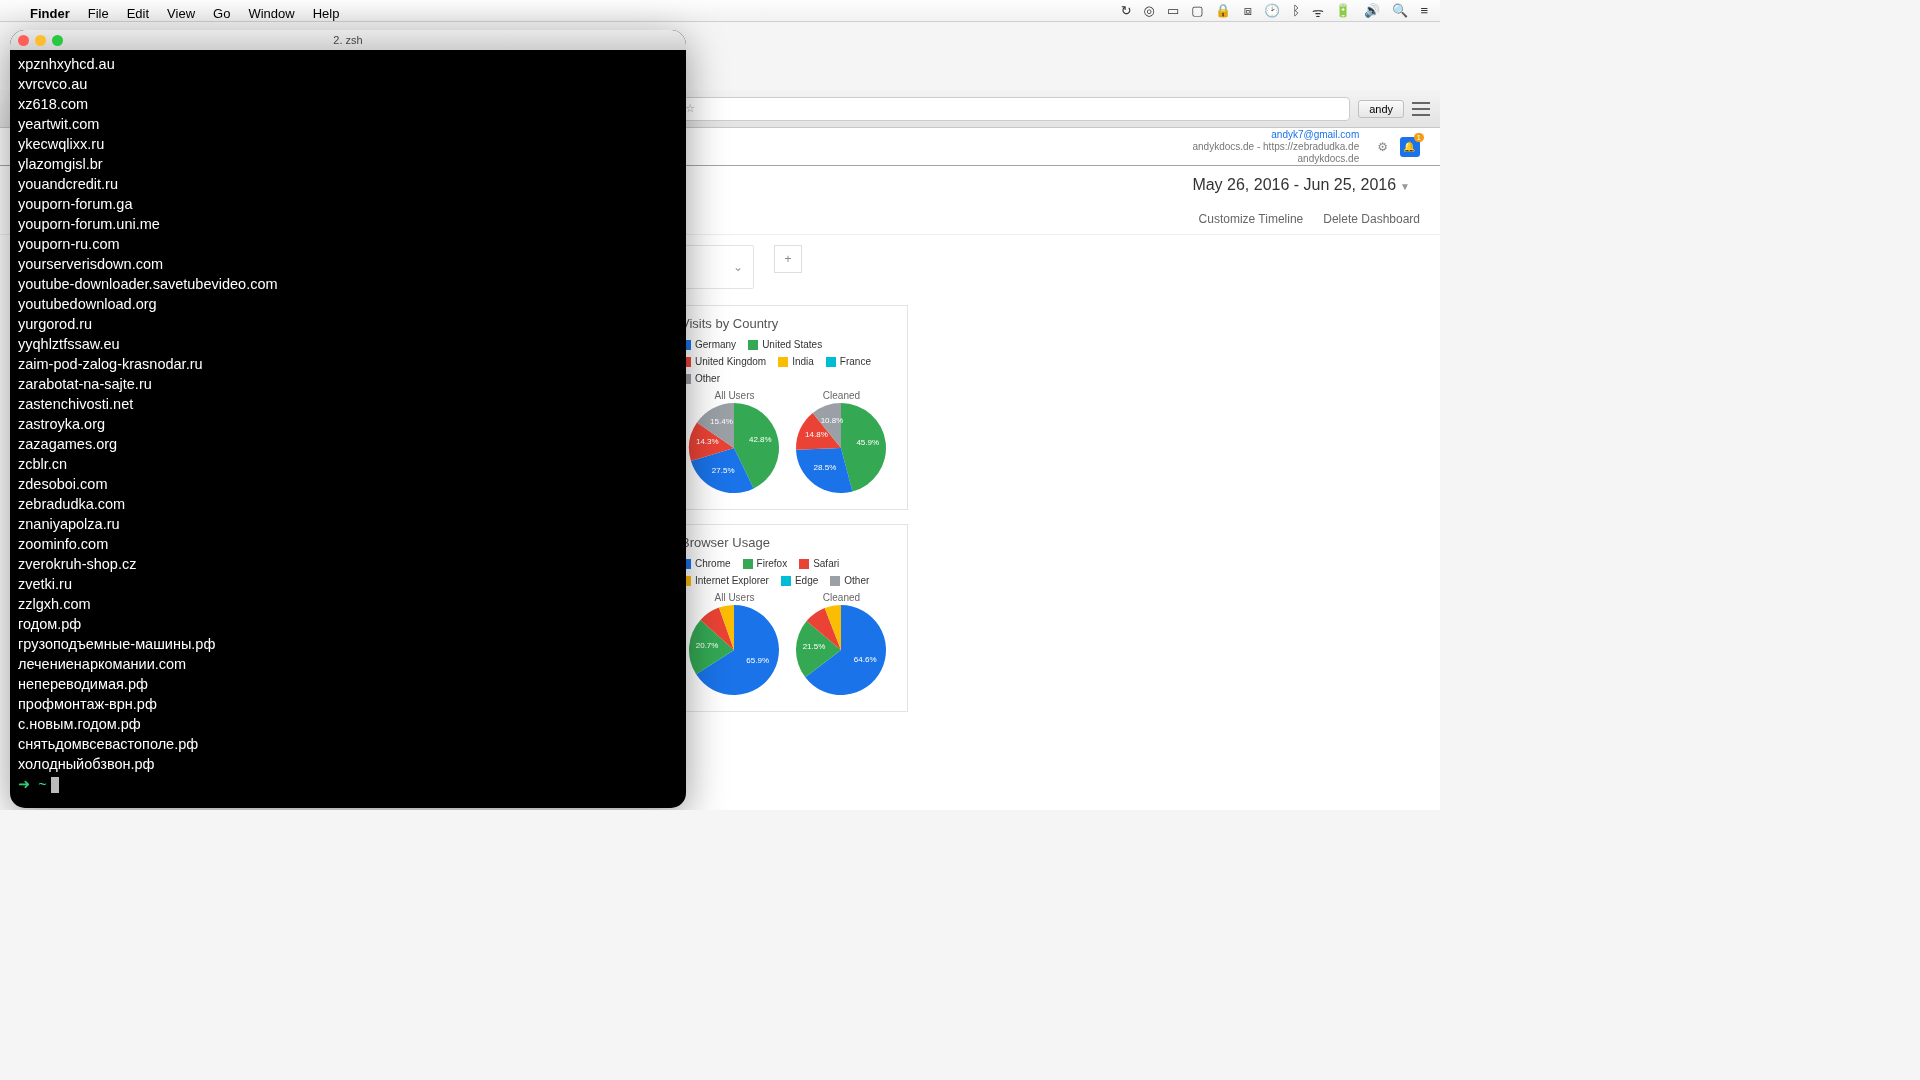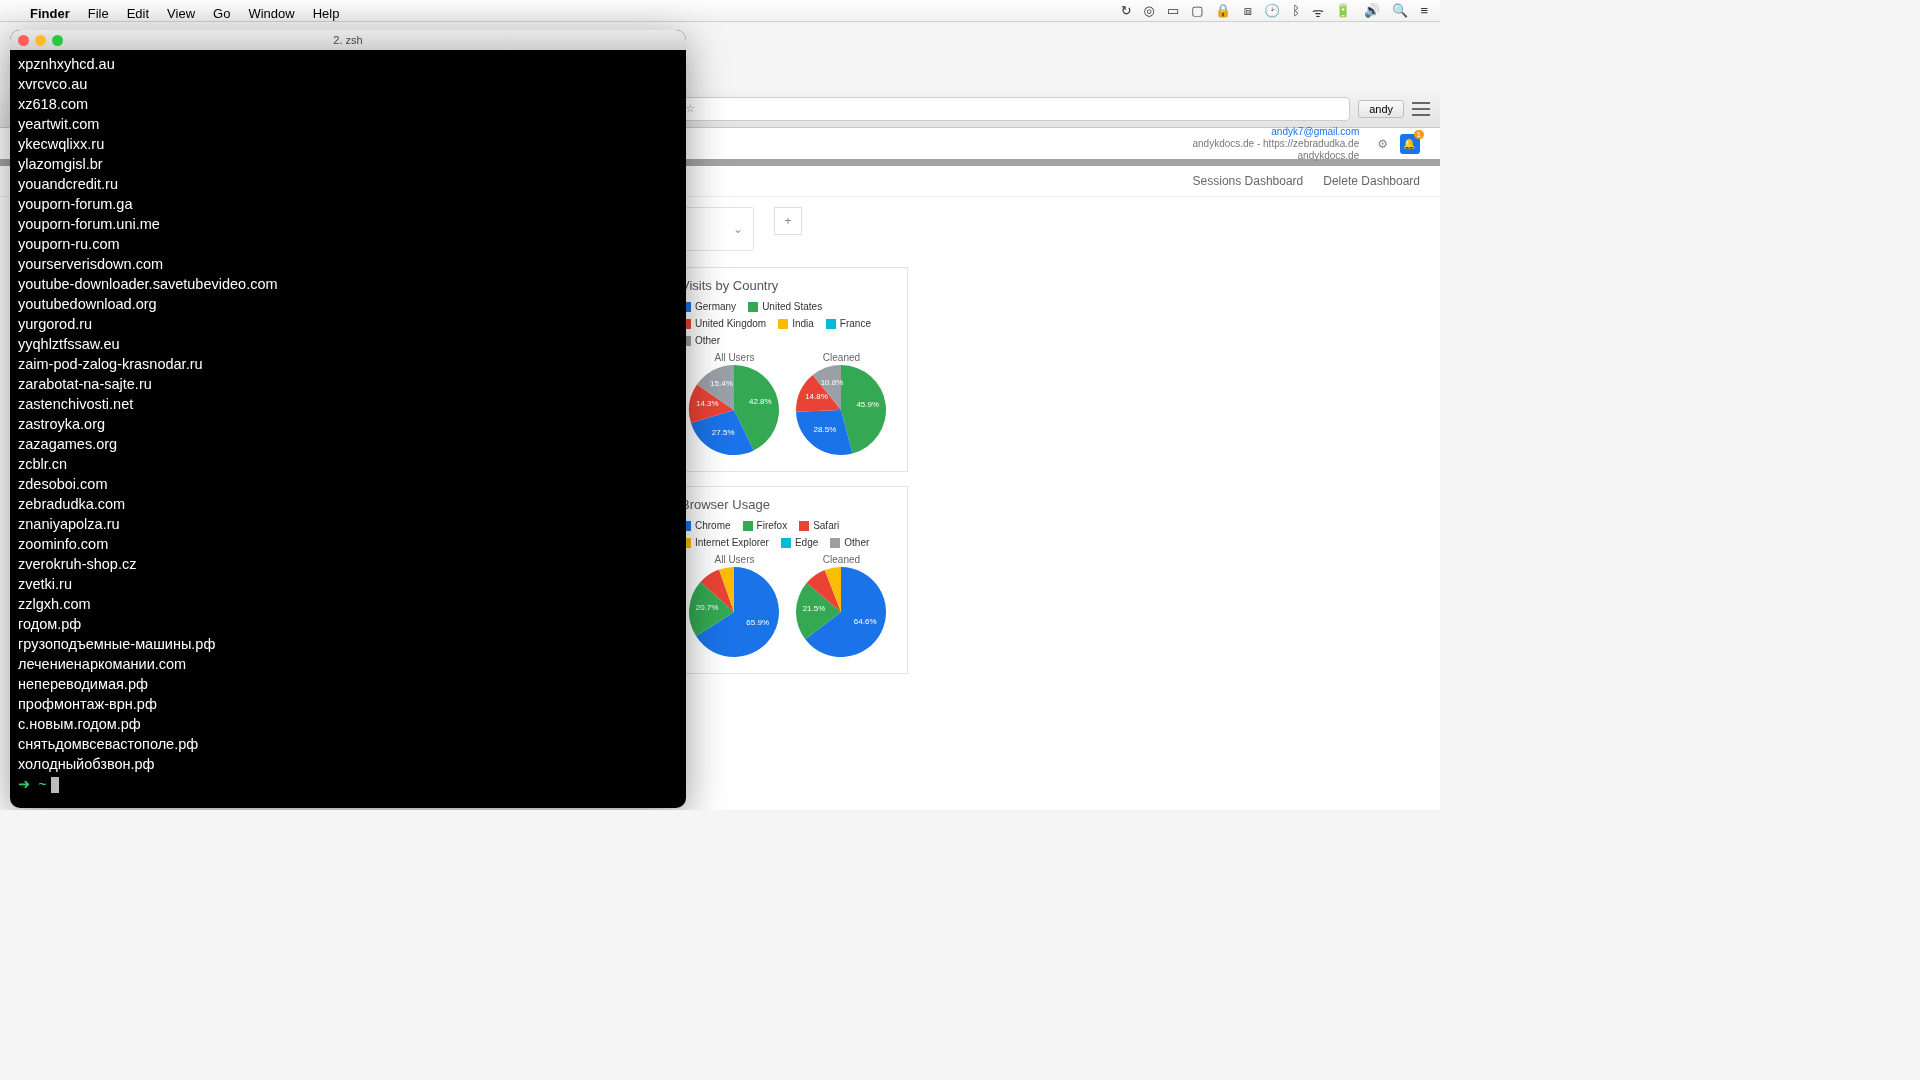--- a/index.html
+++ b/index.html
@@ -13,21 +13,21 @@
 
 
 .safari { position:absolute; top:90px; left:0; right:0; bottom:0; background:#fff; }
 .safari-toolbar { height:38px; background:linear-gradient(#f3f3f3,#e3e3e3); border-bottom:1px solid #c7c7c7; display:flex; align-items:center; padding:0 10px; gap:8px; font-size:12px; }
 .url-bar { flex:1; background:#fff; border:1px solid #ccc; border-radius:4px; height:24px; display:flex; align-items:center; padding:0 8px; color:#666; font-size:11px; overflow:hidden; white-space:nowrap; }
 .user-btn { background:linear-gradient(#fafafa,#e6e6e6); border:1px solid #bfbfbf; border-radius:3px; padding:2px 10px; font-size:11px; }
 .burger { width:18px; height:14px; display:flex; flex-direction:column; justify-content:space-between; }
 .burger span{ height:2px; background:#666; }
 
 .ga { padding:0; font-size:12px; color:#333; }
-.ga-top { display:flex; align-items:center; height:38px; padding:0 20px; border-bottom:7px solid #a3a3a3; }
+.ga-top { display:flex; align-items:center; height:38px; padding:0 20px; border-bottom:1px solid #a3a3a3; }
 .ga-top .tabs { display:flex; gap:30px; color:#757575; }
 .ga-top .acct { margin-left:auto; text-align:right; font-size:10px; color:#777; line-height:1.2; }
 .ga-top .acct .email{ color:#1a73e8; }
 .ga-top .gear{ margin-left:18px; color:#888; }
 .ga-top .bell{ margin-left:12px; background:#1a73e8; color:#fff; border-radius:3px; width:20px; height:20px; display:flex; align-items:center; justify-content:center; font-size:10px; position:relative;}
 .bell .badge{ position:absolute; top:-4px; right:-4px; background:#f39c12; color:#fff; font-size:8px; border-radius:6px; padding:0 3px;}
 
 .date-range { text-align:right; padding:10px 30px; font-size:16px; color:#333; }
 .date-range .tri{ color:#999; font-size:10px; margin-left:4px;}
 
@@ -56,21 +56,21 @@
 
 .legend{ display:flex; flex-wrap:wrap; gap:6px 12px; font-size:10px; margin-bottom:6px;}
 .legend span{ display:flex; align-items:center; gap:4px;}
 .sw{ width:10px; height:10px; display:inline-block;}
 
 svg.timeline{ width:100%; height:110px;}
 .pies{ display:flex; justify-content:space-around; margin-top:4px;}
 .pielbl{ font-size:10px; color:#666; text-align:center;}
 
 
-.term{ position:absolute; top:30px; left:10px; width:676px; height:778px; background:#000; border-radius:10px; box-shadow:0 10px 40px rgba(0,0,0,.4); overflow:hidden; font-family:Menlo,Monaco,monospace;}
+.term{ position:absolute; top:30px; left:10px; width:676px; height:778px; background:#000; border-radius:15px; box-shadow:0 10px 40px rgba(0,0,0,.4); overflow:hidden; font-family:Menlo,Monaco,monospace;}
 .term-title{ height:20px; background:linear-gradient(#e8e8e8,#cfcfcf); display:flex; align-items:center; padding:0 8px; font-size:11px; color:#444;}
 .dots{ display:flex; gap:6px; margin-right:auto;}
 .dot{ width:11px; height:11px; border-radius:50%;}
 .d-r{background:#ff5f57;} .d-y{background:#febc2e;} .d-g{background:#28c840;}
 .term-title .ttl{ position:absolute; left:50%; transform:translateX(-50%);}
 .term-body{ padding:4px 8px; color:#fff; font-size:14.5px; line-height:20px; white-space:pre; }
 .prompt{ color:#2ecc71;} .tilde{color:#2dd4bf;}
 .cursor{ display:inline-block; width:8px; height:16px; background:#bbb; vertical-align:middle;}
 
 .star{ color:#aaa; margin-left:6px;}
@@ -126,26 +126,27 @@
       </div>
       <div class="acct">
         <div class="email">andyk7@gmail.com</div>
         <div>andykdocs.de - https://zebradudka.de</div>
         <div>andykdocs.de</div>
       </div>
       <span class="gear">⚙</span>
       <span class="bell">🔔<span class="badge">1</span></span>
     </div>
 
+    <div class="date-range"><span>May 26, 2016 - Jun 25, 2016</span><span class="tri">▼</span></div>
 
     <div class="dash-bar">
       <span>Email</span>
       <span><span>Export</span> ▾</span>
       <div class="right">
-        <span>Sessions Dashboard</span>
+        <span>Customize Timeline</span>
         <span>Delete Dashboard</span>
       </div>
     </div>
 
     <div class="widgets-row">
       <div class="widget-small">
         <span>ns</span>
         <span style="margin-left:auto;color:#999">⌄</span>
       </div>
       <div class="widget-small">

